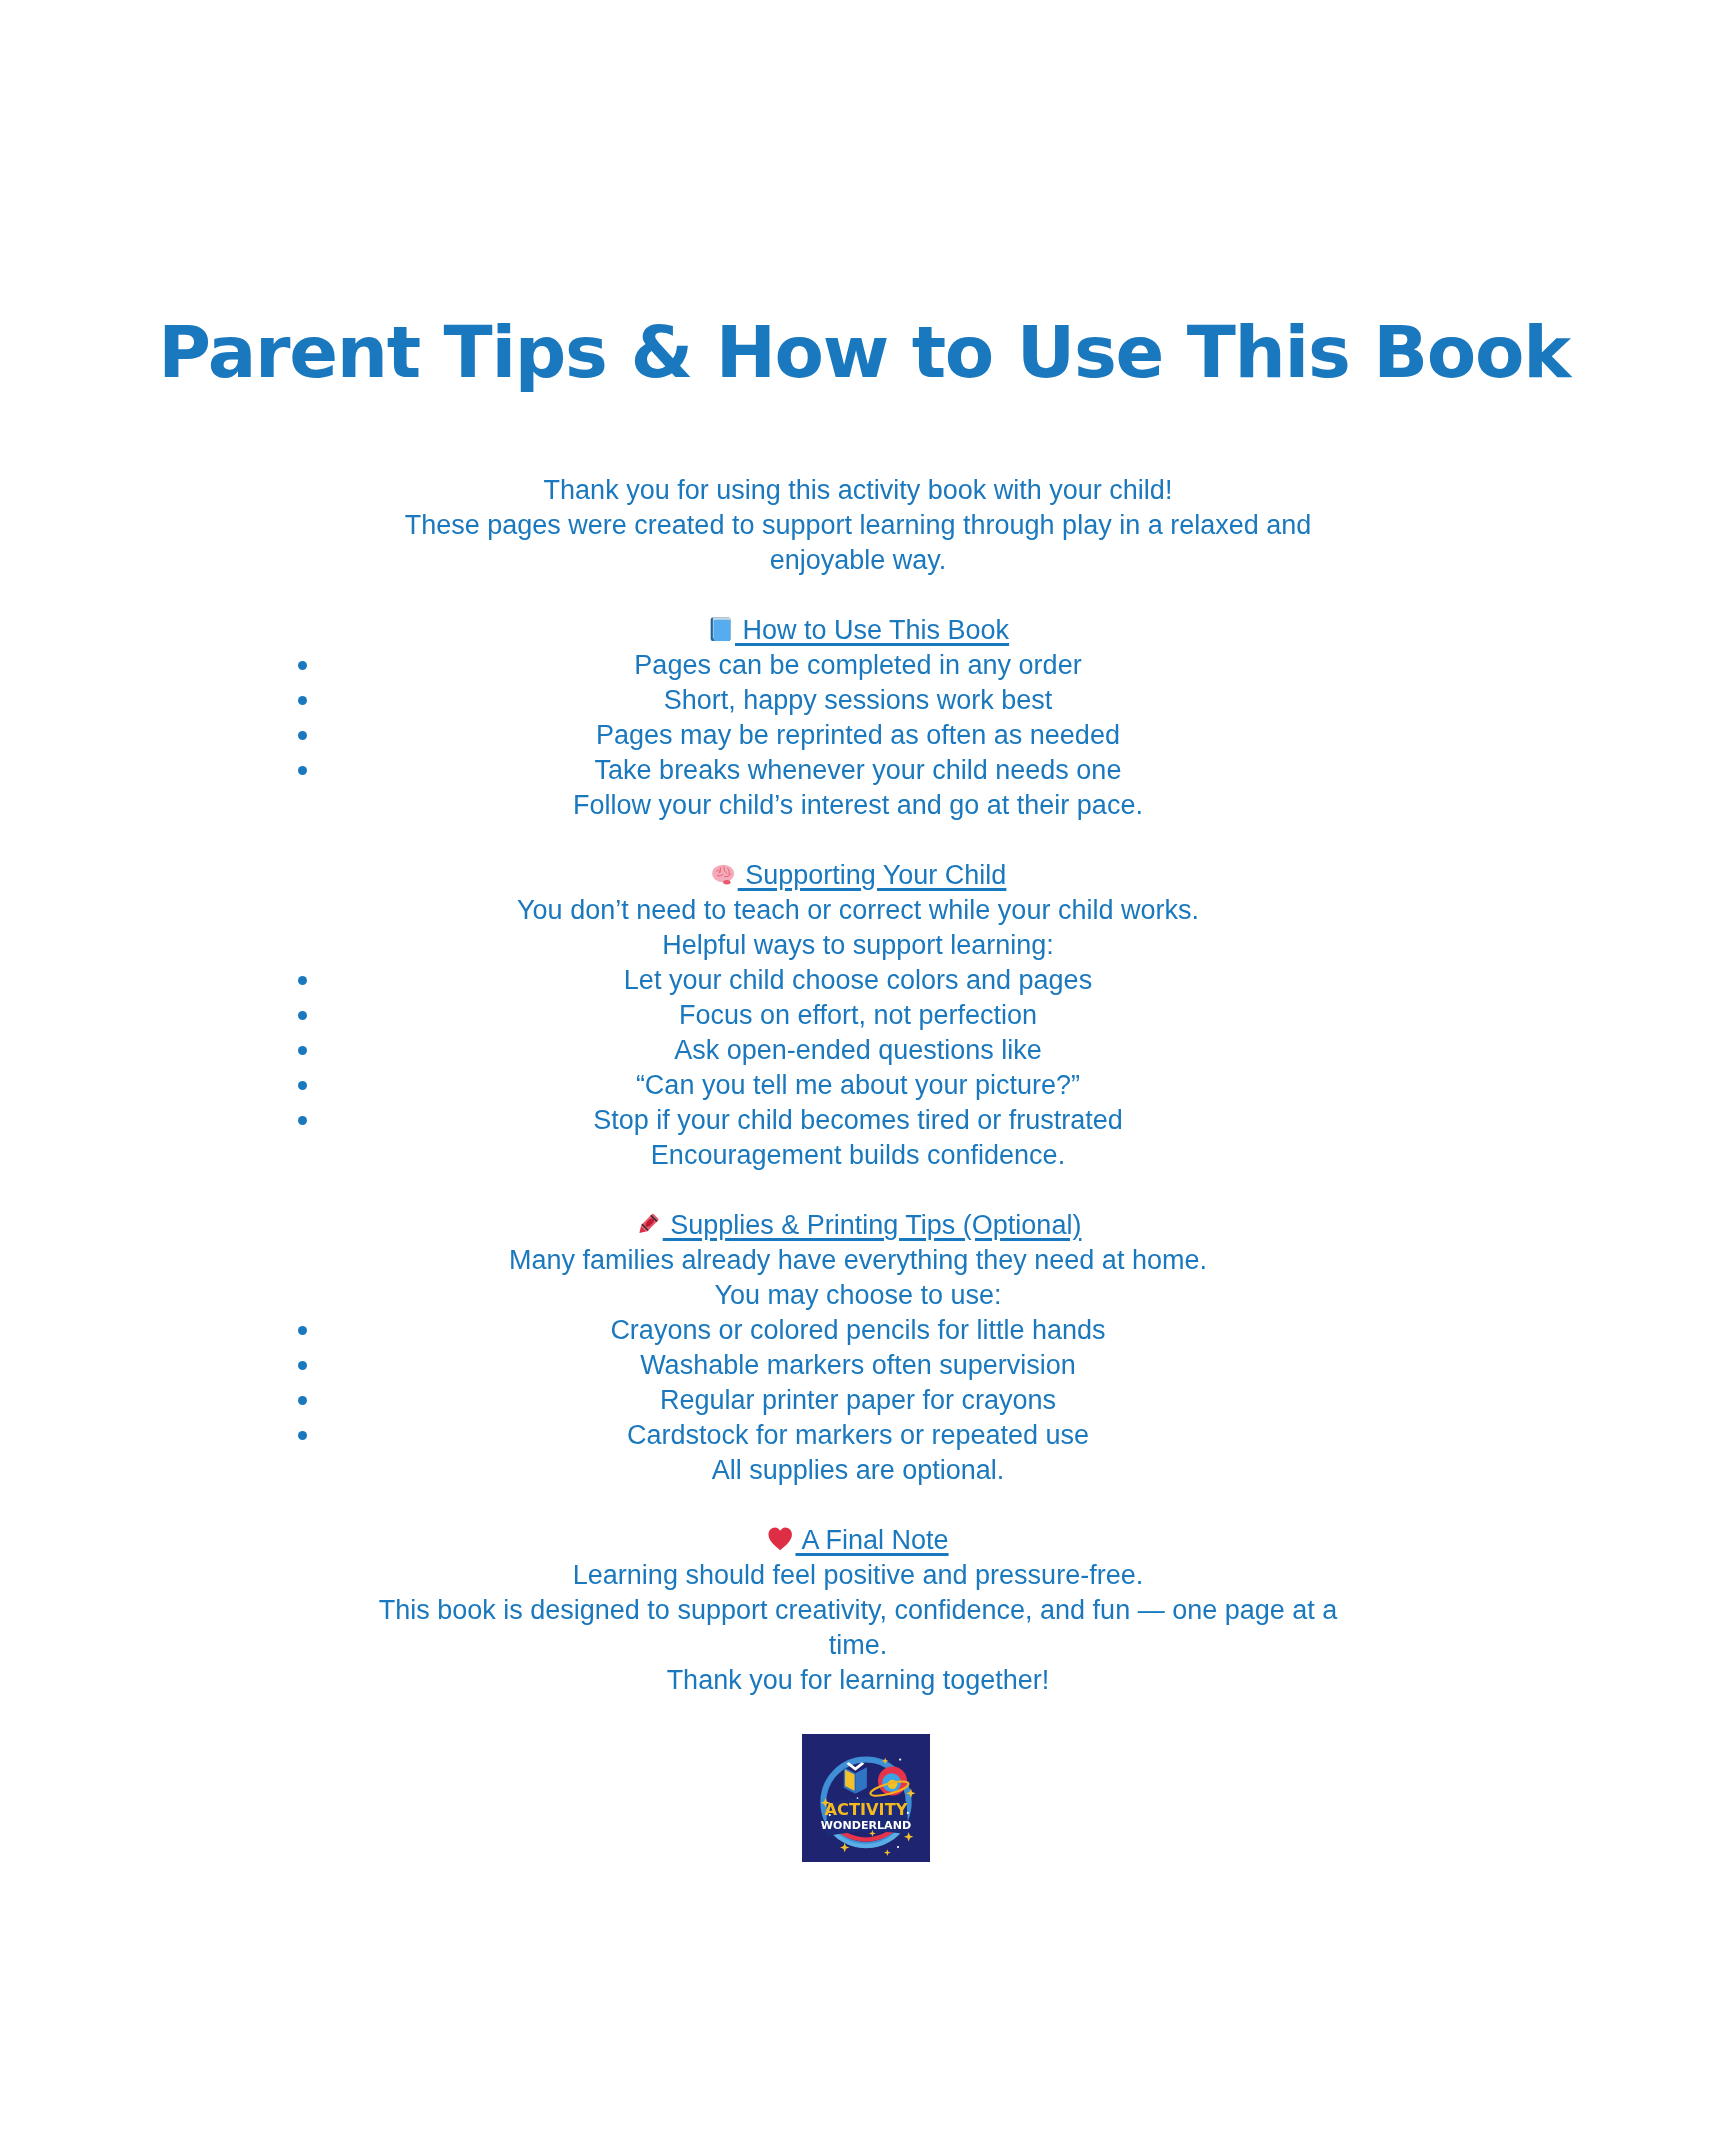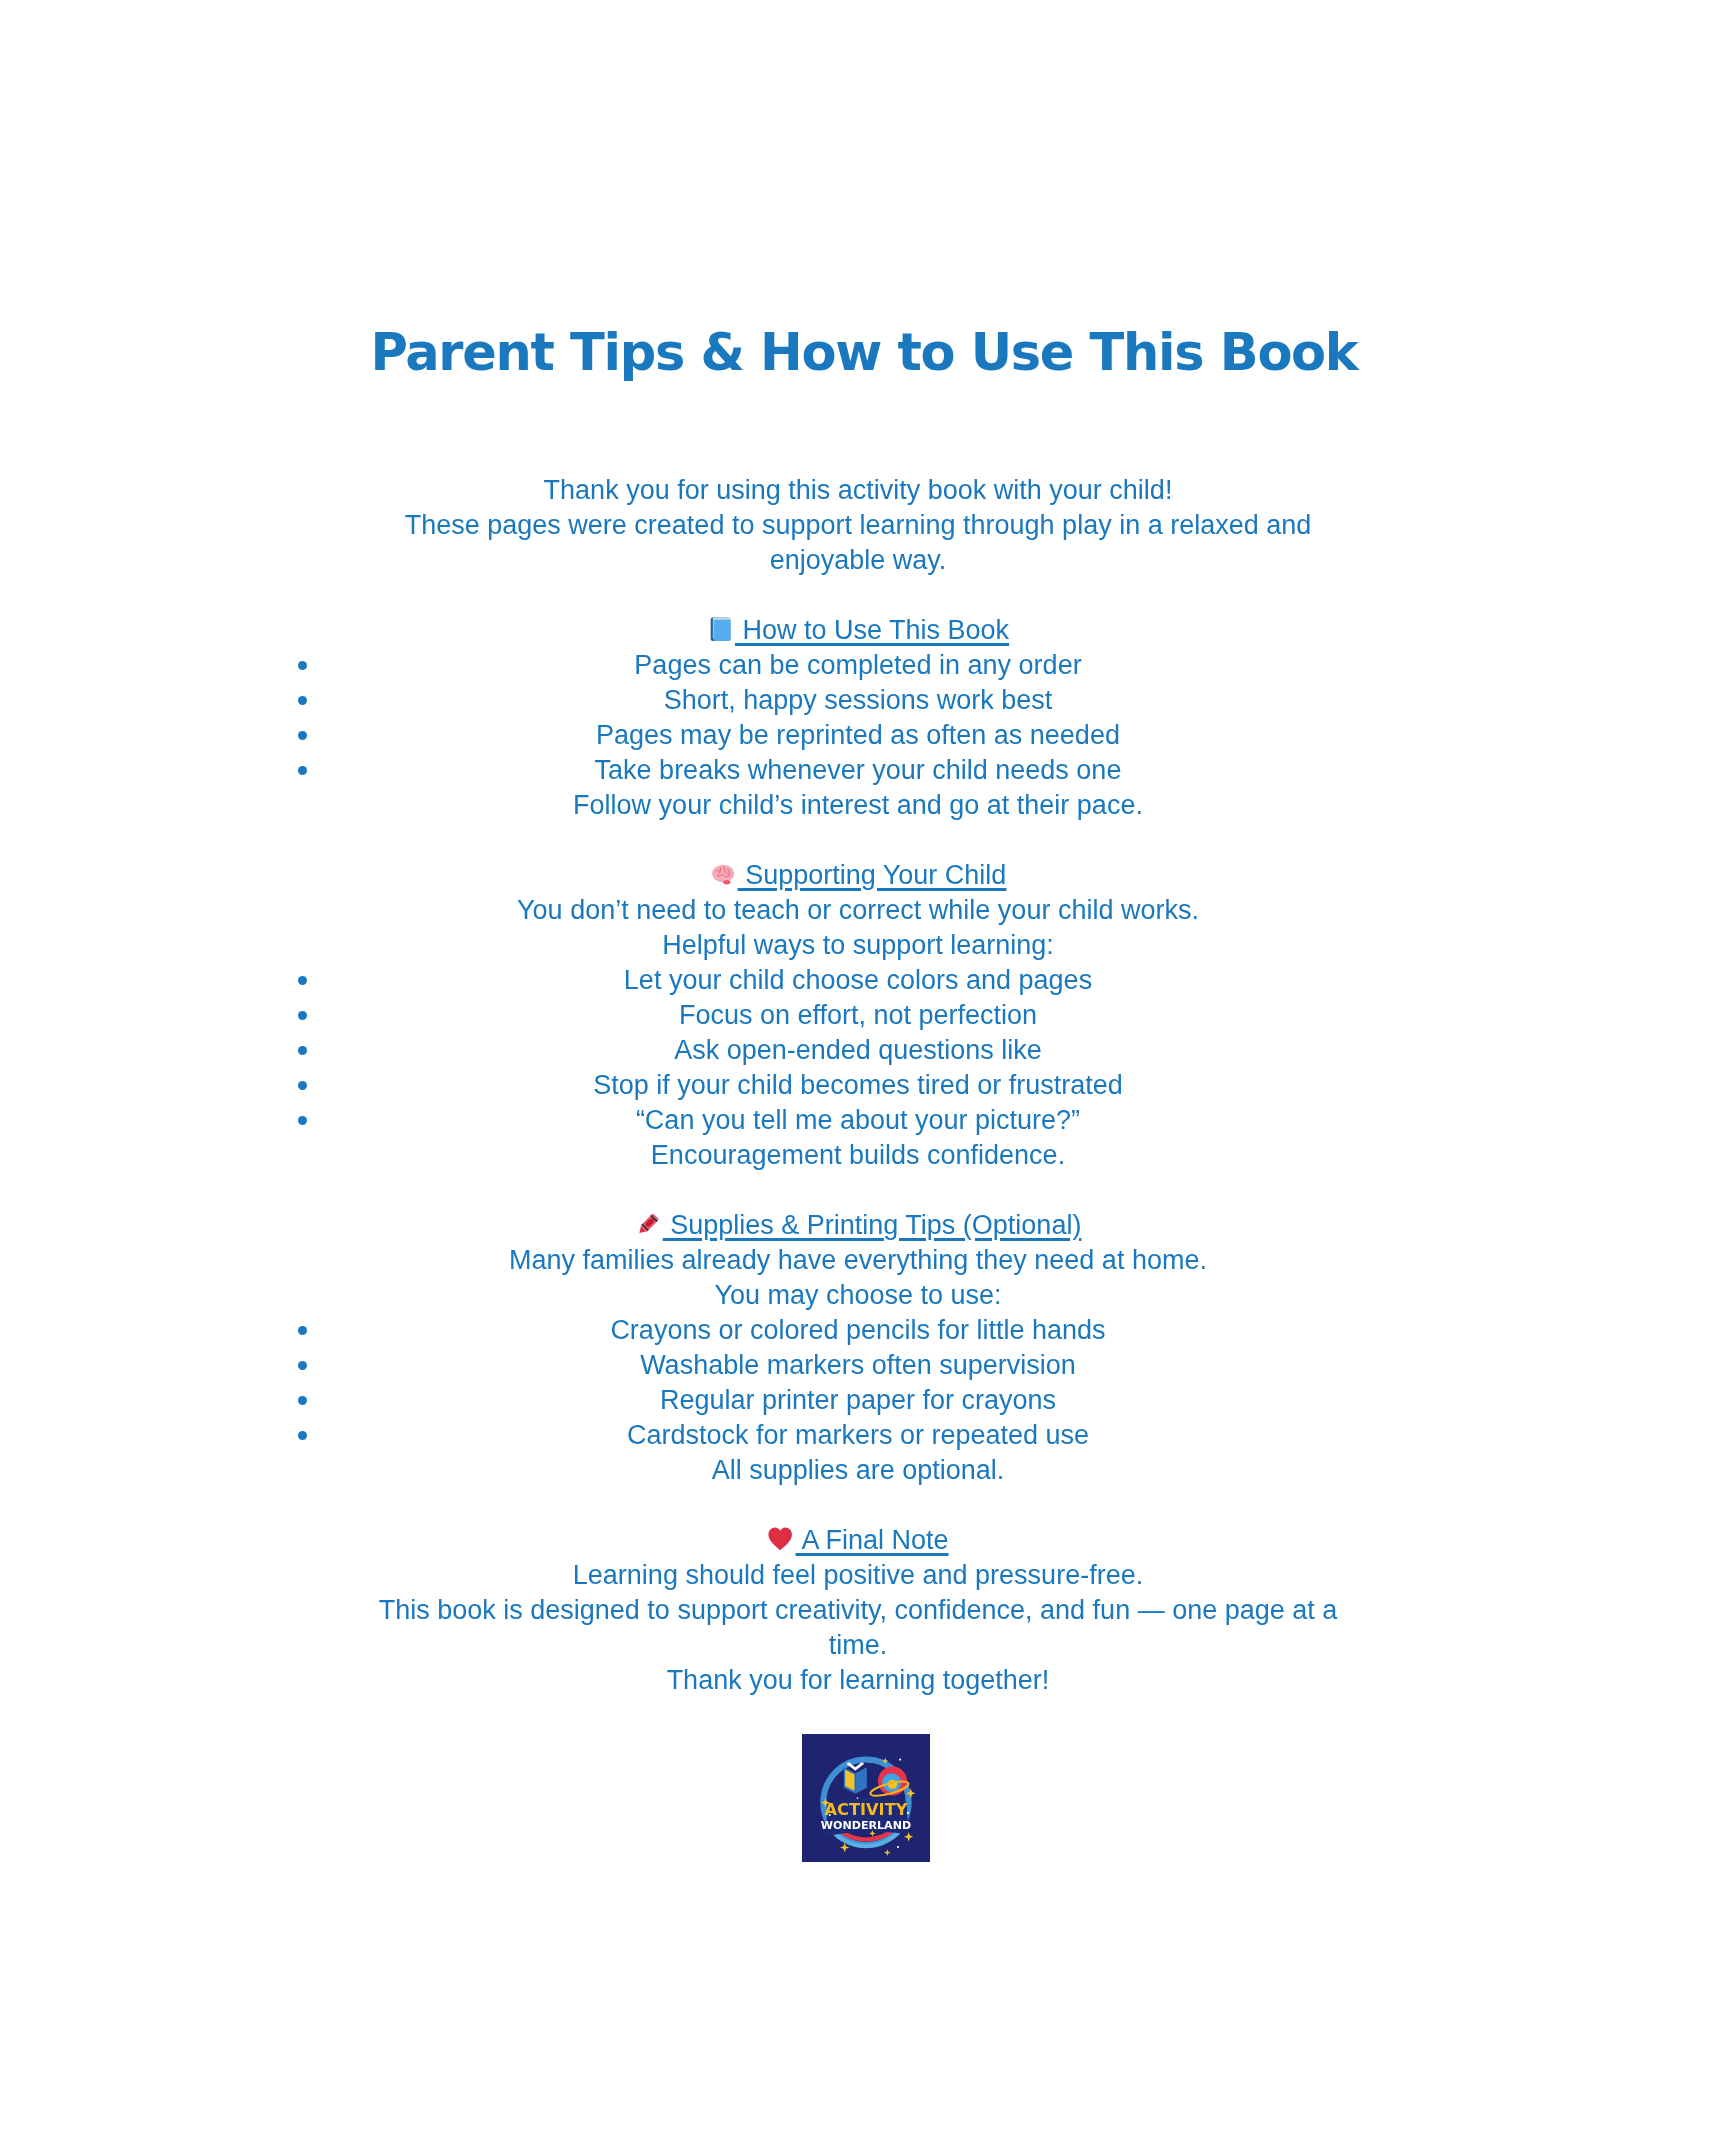--- a/index.html
+++ b/index.html
@@ -17,21 +17,21 @@
   }
   .page-title {
     position: absolute;
     left: 0;
     width: 1728px;
     top: 314px;
     margin: 0;
     text-align: center;
     font-family: "DejaVu Sans", sans-serif;
     font-weight: bold;
-    font-size: 51px;
+    font-size: 72px;
     line-height: 77px;
     letter-spacing: -1.3px;
     color: #1a78be;
   }
   .content {
     position: absolute;
     left: 298px;
     width: 1120px;
     top: 473px;
     text-align: center;
@@ -131,22 +131,22 @@
         <ellipse cx="23" cy="29" rx="5" ry="3" fill="#ea596e"></ellipse>
         <path d="M9 14c2-3 4-1 5 1M14 9c1 3 0 6-2 8M19 8c0 4 1 7 4 9M24 10c2 2 3 5 2 8M10 20c3 1 6 0 8-2M20 21c3 1 6 0 8-3" stroke="#ea596e" stroke-width="1.3" fill="none" stroke-linecap="round"></path>
       </svg><span class="heading-text"> Supporting Your Child</span>
     </div>
     <p class="line">You don’t need to teach or correct while your child works.</p>
     <p class="line">Helpful ways to support learning:</p>
     <ul class="bullets">
       <li><span class="bullet"></span><span>Let your child choose colors and pages</span></li>
       <li><span class="bullet"></span><span>Focus on effort, not perfection</span></li>
       <li><span class="bullet"></span><span>Ask open-ended questions like</span></li>
+      <li><span class="bullet"></span><span>“Can you tell me about your picture?”</span></li>
       <li><span class="bullet"></span><span>Stop if your child becomes tired or frustrated</span></li>
-      <li><span class="bullet"></span><span>“Can you tell me about your picture?”</span></li>
     </ul>
     <p class="line">Encouragement builds confidence.</p>
   </div>
   <div class="blank"></div>
 
   <div>
     <div class="line section-heading">
       <svg class="emoji" viewBox="0 0 36 36">
         <g transform="rotate(45 18 18)">
           <rect x="12" y="3" width="12" height="24" rx="2" fill="#ea596e"></rect>

